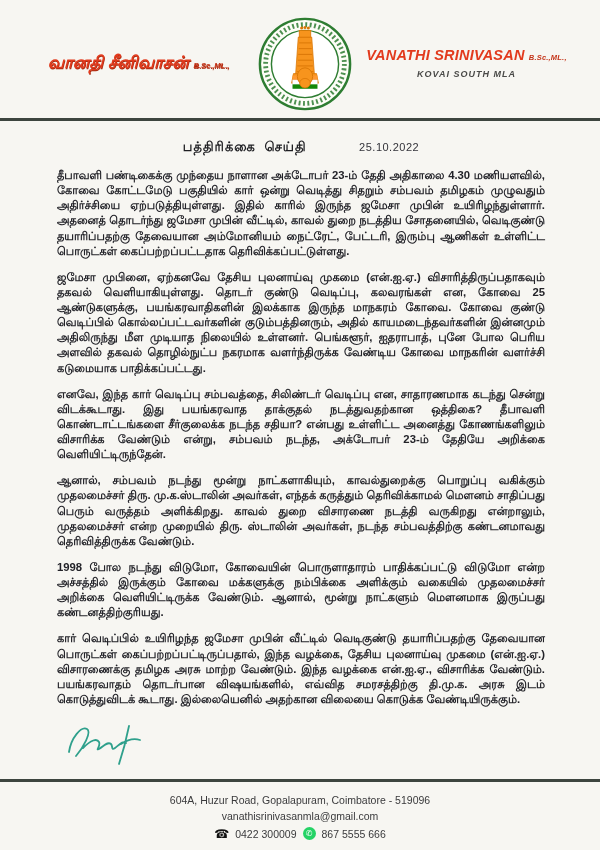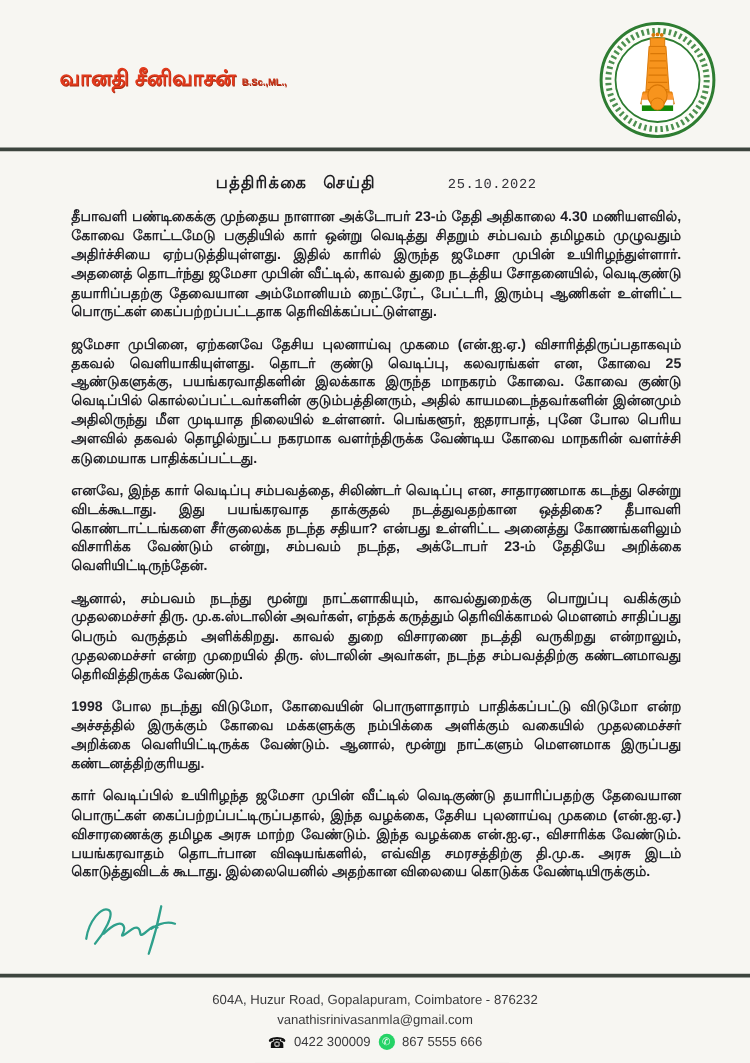--- a/index.html
+++ b/index.html
@@ -12,40 +12,40 @@
     position:relative;
     width:600px;height:850px;
     background:#f7f6f2;
     overflow:hidden;
     box-sizing:border-box;
   }
 
   
   .letterhead{
     display:flex;align-items:center;justify-content:space-between;
-    padding:14px 26px 6px 26px;height:98px;box-sizing:content-box;
+    padding:14px 26px 6px 26px;height:98px;box-sizing:content-box;font-style:italic;
   }
   .lh-left{width:225px;text-align:center;}
   .lh-name-ta{
     color:#e23a1d;font-weight:bold;font-size:17px;line-height:1.1;
     text-shadow:0.5px 0.5px 0 #a92c12;white-space:nowrap;
   }
   .lh-name-ta .degrees{font-size:7.5px;color:#c43318;font-weight:bold;}
   .lh-sub-ta{margin-top:7px;font-size:8.5px;font-weight:bold;color:#7c2413;letter-spacing:.3px;}
   .lh-logo{width:96px;height:96px;flex:0 0 auto;margin-top:2px;}
   .lh-right{width:215px;text-align:center;}
   .lh-name-en{color:#e23a1d;font-weight:bold;font-size:14.5px;white-space:nowrap;letter-spacing:.2px;}
   .lh-name-en .degrees{font-size:7.5px;color:#c43318;}
   .lh-sub-en{margin-top:6px;font-size:9px;font-weight:bold;color:#4a4a48;letter-spacing:1px;}
 
   .rule{height:3px;background:#3d453f;width:100%;}
 
   
   .doc-body{padding:16px 55px 0 57px;color:#26262a;}
-  .title-row{text-align:center;margin-bottom:12px;font-family:Liberation Mono, monospace;}
+  .title-row{text-align:center;margin-bottom:12px;}
   .doc-title{
     display:inline-block;font-weight:bold;font-size:13px;color:#1e1e22;
     letter-spacing:1px;word-spacing:4px;
   }
   .doc-date{display:inline-block;margin-left:48px;font-size:11px;color:#33333a;letter-spacing:.5px;}
 
   .headline{
     font-weight:bold;font-size:11.5px;line-height:1.45;text-align:justify;
     margin:0 0 10px 0;color:#17171c;
   }
@@ -113,20 +113,27 @@
           <rect x="37" y="62" width="26" height="4.6" fill="#ff9933"></rect>
           <rect x="37" y="66.6" width="26" height="4.6" fill="#ffffff" stroke="#cccccc" stroke-width="0.3"></rect>
           <rect x="37" y="71.2" width="26" height="4.6" fill="#138808"></rect>
         </g>
 
         <ellipse cx="50" cy="63" rx="8" ry="9" fill="#f7941d" stroke="#d97706" stroke-width="1"></ellipse>
         <ellipse cx="50" cy="70" rx="5.5" ry="5" fill="#f7941d" stroke="#d97706" stroke-width="0.8"></ellipse>
       </svg>
     </div>
 
+    <div class="lh-right">
+      <div class="lh-name-en">
+        <span>VANATHI SRINIVASAN</span>
+        <span class="degrees">B.Sc.,ML.,</span>
+      </div>
+      <div class="lh-sub-en">KOVAI SOUTH MLA</div>
+    </div>
   </div>
 
   <div class="rule"></div>
 
   <div class="doc-body">
 
     <div class="title-row">
       <span class="doc-title">பத்திரிக்கை செய்தி</span>
       <span class="doc-date">25.10.2022</span>
     </div>
@@ -148,21 +155,21 @@
                  M68,8 C66,18 62,34 58,46
                  M60,26 C66,22 73,20 79,22" fill="none" stroke="#2fa08c" stroke-width="1.8" stroke-linecap="round"></path>
       </svg>
 
     </div>
   </div>
 
   <div class="footer">
     <div class="rule"></div>
     <div class="footer-lines">
-      <div class="footer-line">604A, Huzur Road, Gopalapuram, Coimbatore - 876232</div>
+      <div class="footer-line">604A, Huzur Road, Gopalapuram, Coimbatore - 519096</div>
       <div class="footer-line">vanathisrinivasanmla@gmail.com</div>
       <div class="phone-row">
         <span class="tel-icon">☎</span>
         <span>0422 300009</span>
         <span class="wa-icon">✆</span>
         <span>867 5555 666</span>
       </div>
     </div>
     <div style="height:8px;"></div>
   </div>

